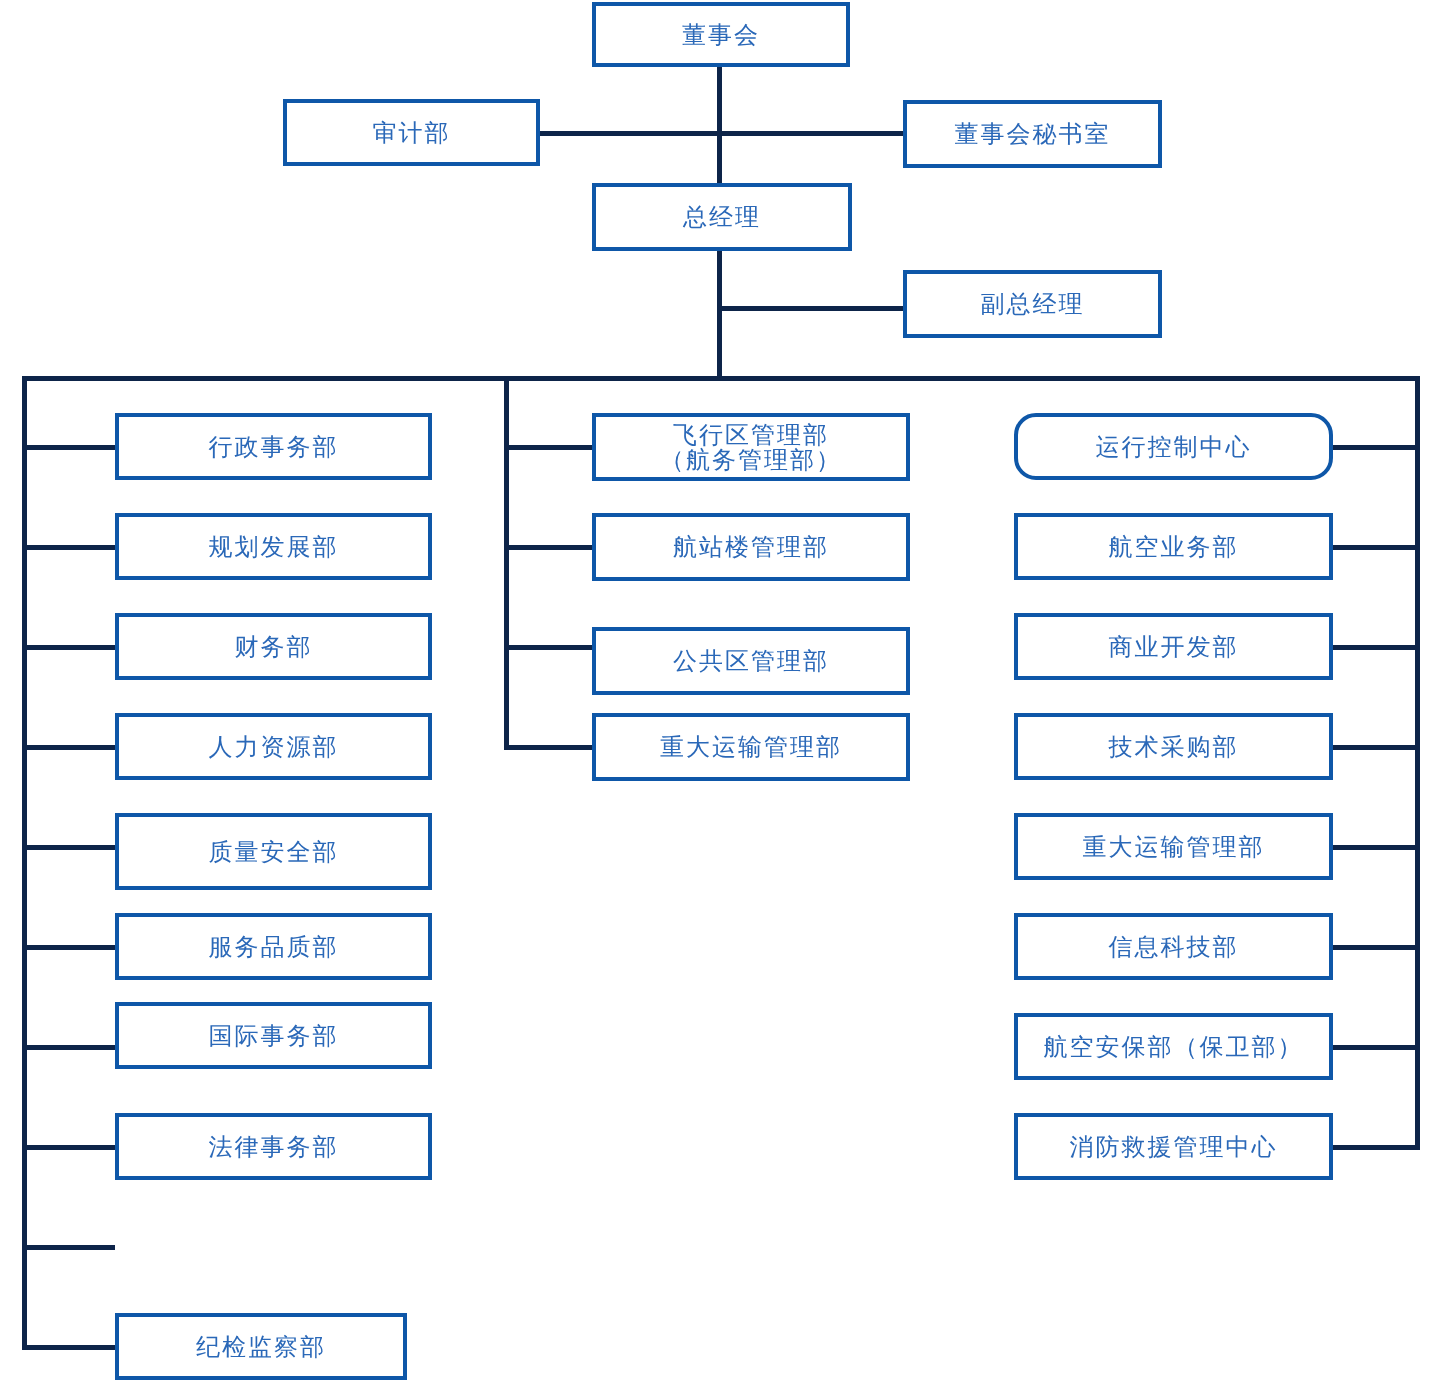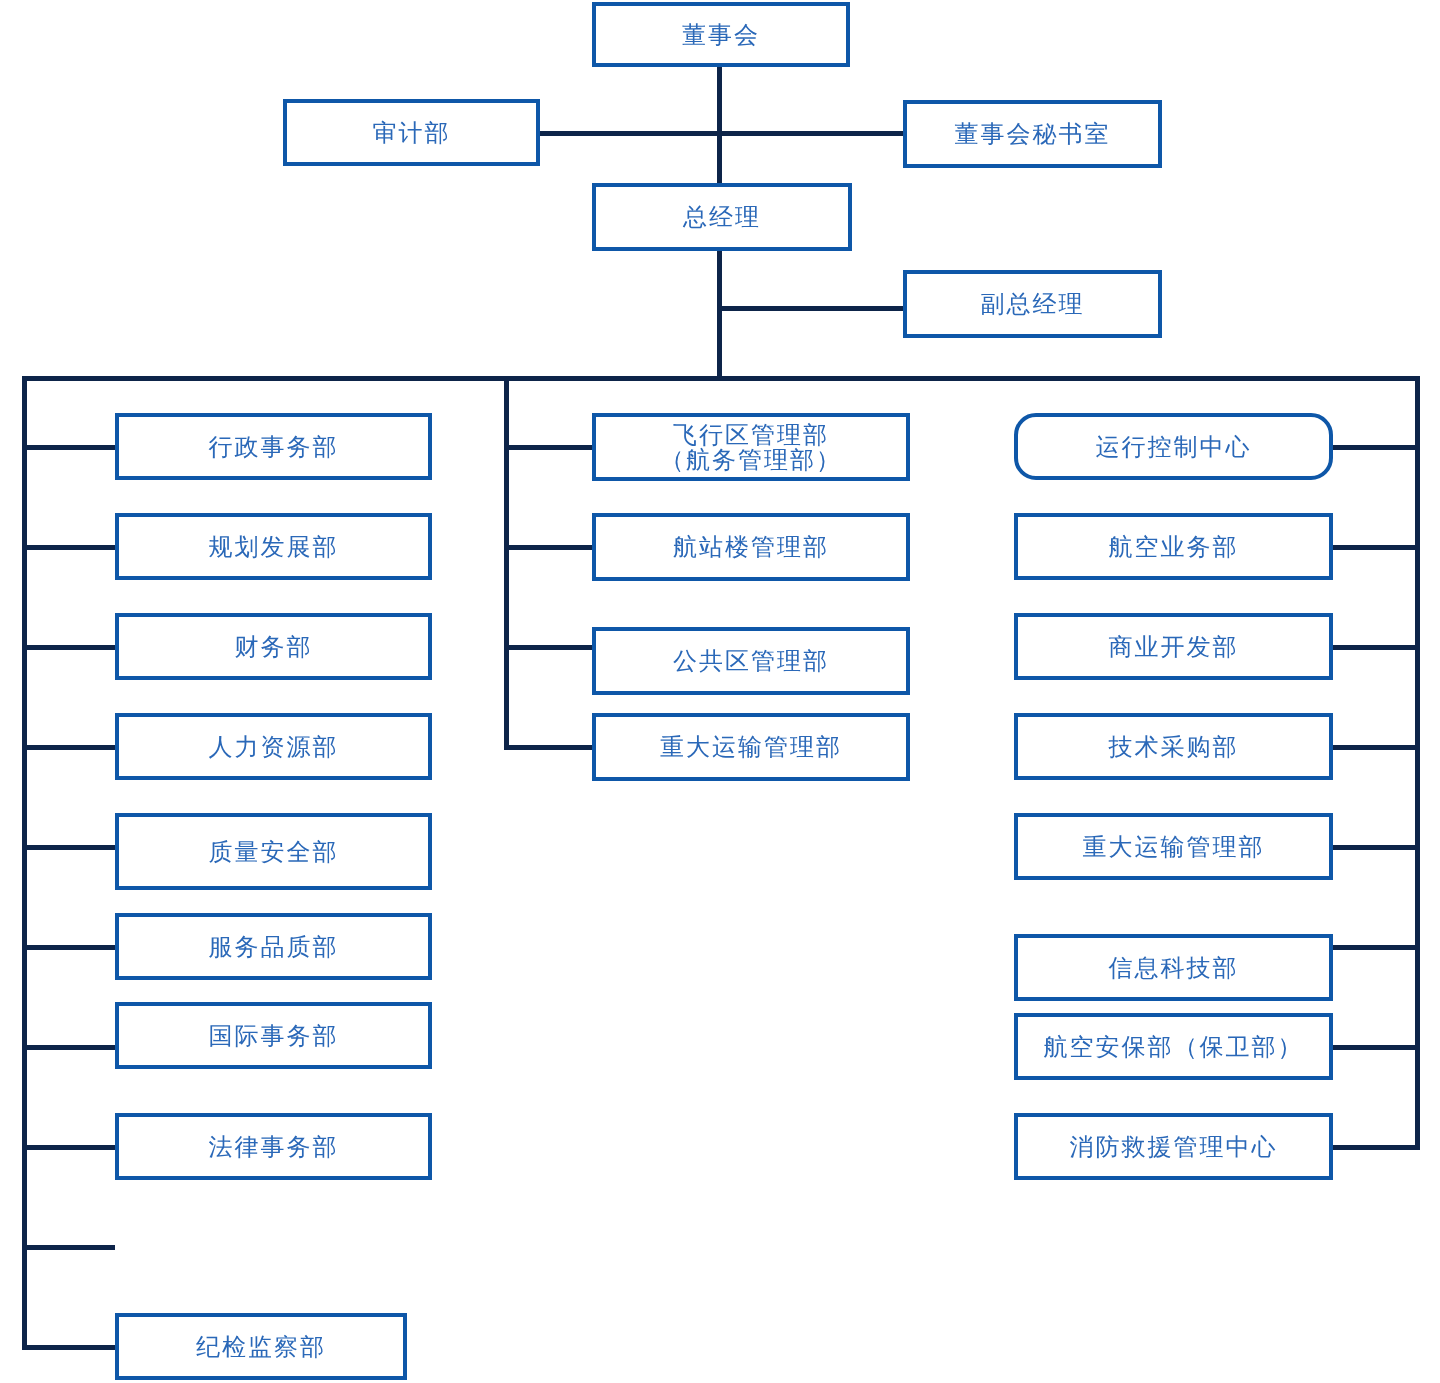--- a/index.html
+++ b/index.html
@@ -115,18 +115,18 @@
     <div class="box" style="left: 1014px; top: 413px; width: 319px; height: 67px; border-radius: 22px;"><span>运行控制中心</span></div>
     <div class="line" style="left: 1333px; top: 545px; width: 87px; height: 5px;"></div>
     <div class="box" style="left: 1014px; top: 513px; width: 319px; height: 67px;"><span>航空业务部</span></div>
     <div class="line" style="left: 1333px; top: 645px; width: 87px; height: 5px;"></div>
     <div class="box" style="left: 1014px; top: 613px; width: 319px; height: 67px;"><span>商业开发部</span></div>
     <div class="line" style="left: 1333px; top: 745px; width: 87px; height: 5px;"></div>
     <div class="box" style="left: 1014px; top: 713px; width: 319px; height: 67px;"><span>技术采购部</span></div>
     <div class="line" style="left: 1333px; top: 845px; width: 87px; height: 5px;"></div>
     <div class="box" style="left: 1014px; top: 813px; width: 319px; height: 67px;"><span>重大运输管理部</span></div>
     <div class="line" style="left: 1333px; top: 945px; width: 87px; height: 5px;"></div>
-    <div class="box" style="left: 1014px; top: 913px; width: 319px; height: 67px; margin-top: 21px;"><span>信息科技部</span></div>
+    <div class="box" style="left: 1014px; top: 913px; width: 319px; height: 67px;"><span>信息科技部</span></div>
     <div class="line" style="left: 1333px; top: 1045px; width: 87px; height: 5px;"></div>
     <div class="box" style="left: 1014px; top: 1013px; width: 319px; height: 67px;"><span>航空安保部（保卫部）</span></div>
     <div class="line" style="left: 1333px; top: 1145px; width: 87px; height: 5px;"></div>
     <div class="box" style="left: 1014px; top: 1113px; width: 319px; height: 67px;"><span>消防救援管理中心</span></div>
   </div>
 
 </body></html>

